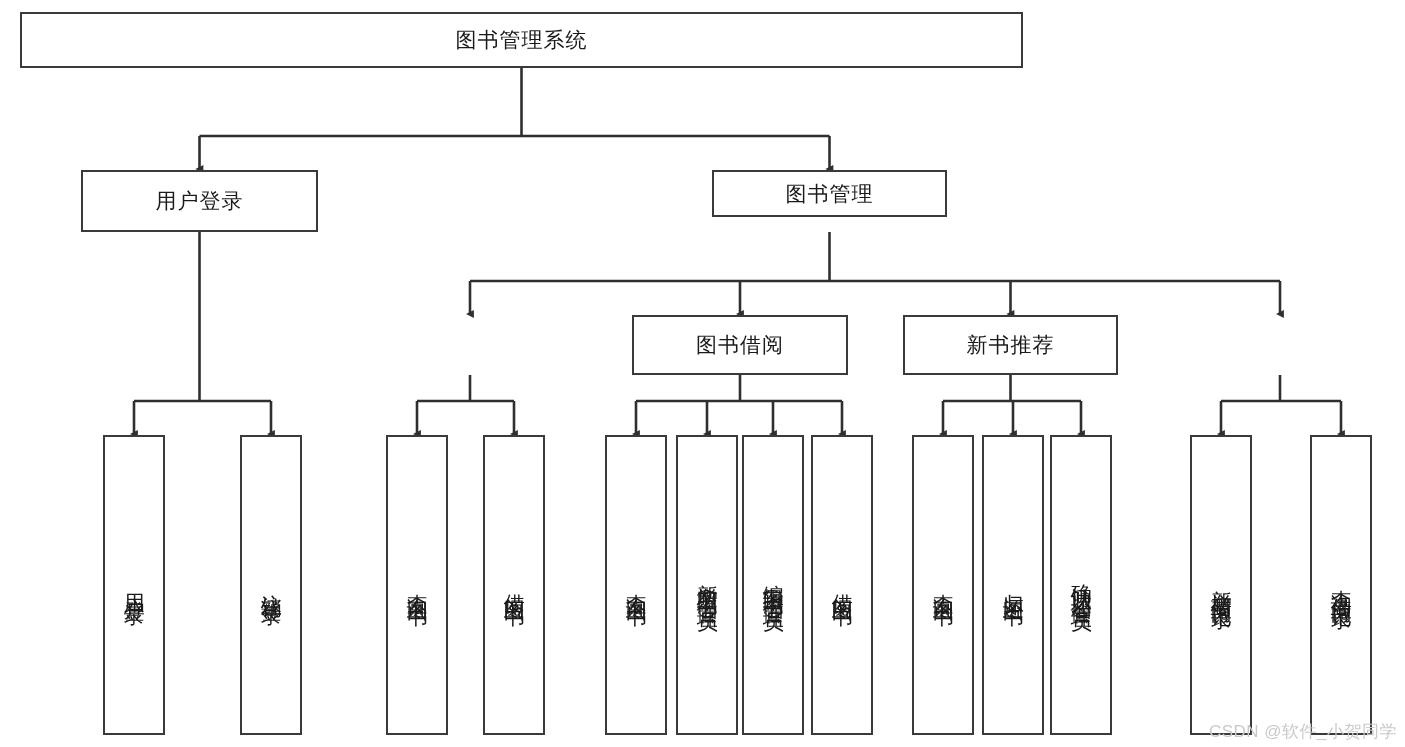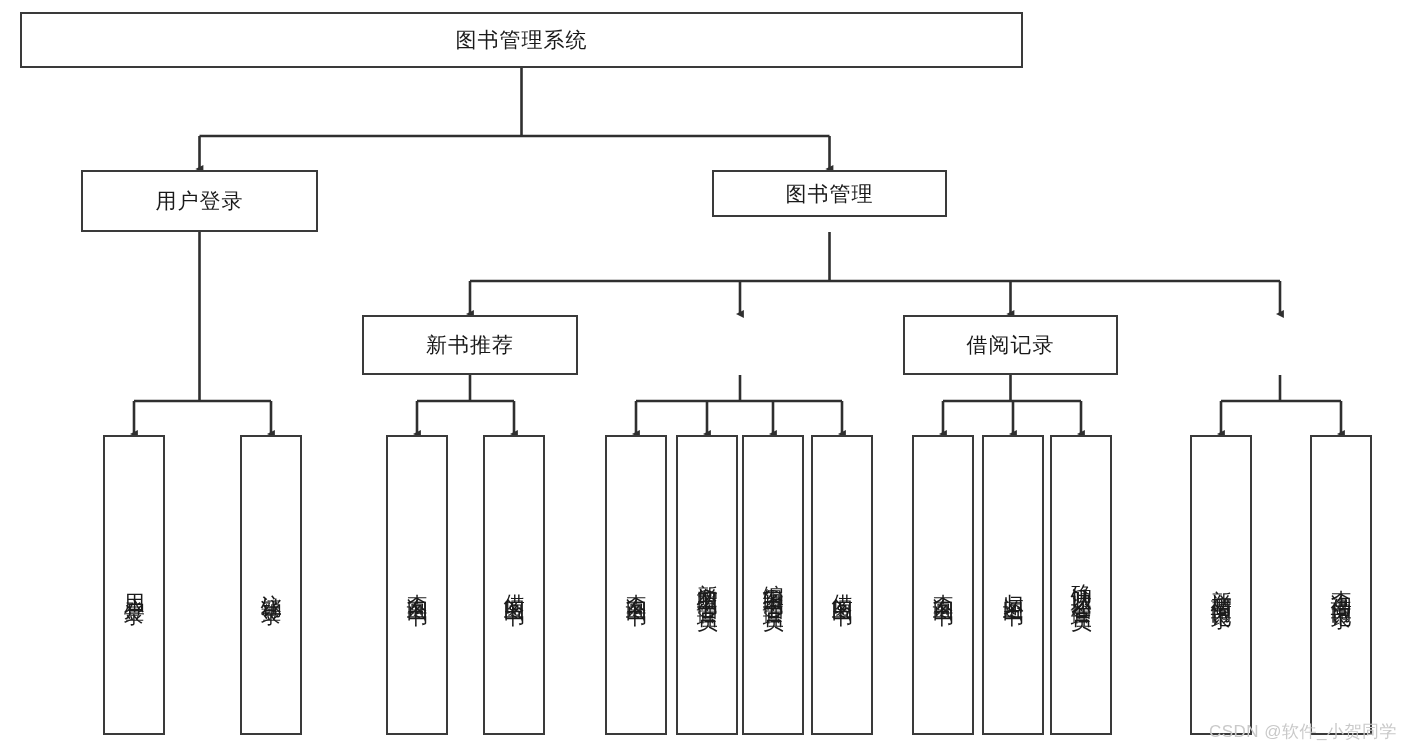--- a/index.html
+++ b/index.html
@@ -124,27 +124,27 @@
   </div>
 
   <div class="node horiz" style="left:81px;  top:170px; width:237px; height:62px;">
     <span class="label">用户登录</span>
   </div>
 
   <div class="node horiz" style="left:712px; top:170px; width:235px; height:47px;">
     <span class="label">图书管理</span>
   </div>
 
-  <div class="node horiz" style="left:362px; top:315px; width:216px; height:60px;">
+
+  <div class="node horiz" style="left:632px; top:315px; width:216px; height:60px;">
+    <span class="label">图书借阅</span>
+  </div>
+
+  <div class="node horiz" style="left:903px; top:315px; width:215px; height:60px;">
     <span class="label">新书推荐</span>
-  </div>
-
-
-  <div class="node horiz" style="left:903px; top:315px; width:215px; height:60px;">
-    <span class="label">借阅记录</span>
   </div>
 
 
   <div class="node vert" style="left:103px; top:435px; width:62px; height:300px;">
     <span class="label">用户登录</span>
   </div>
 
   <div class="node vert" style="left:240px; top:435px; width:62px; height:300px;">
     <span class="label">注销登录</span>
   </div>

